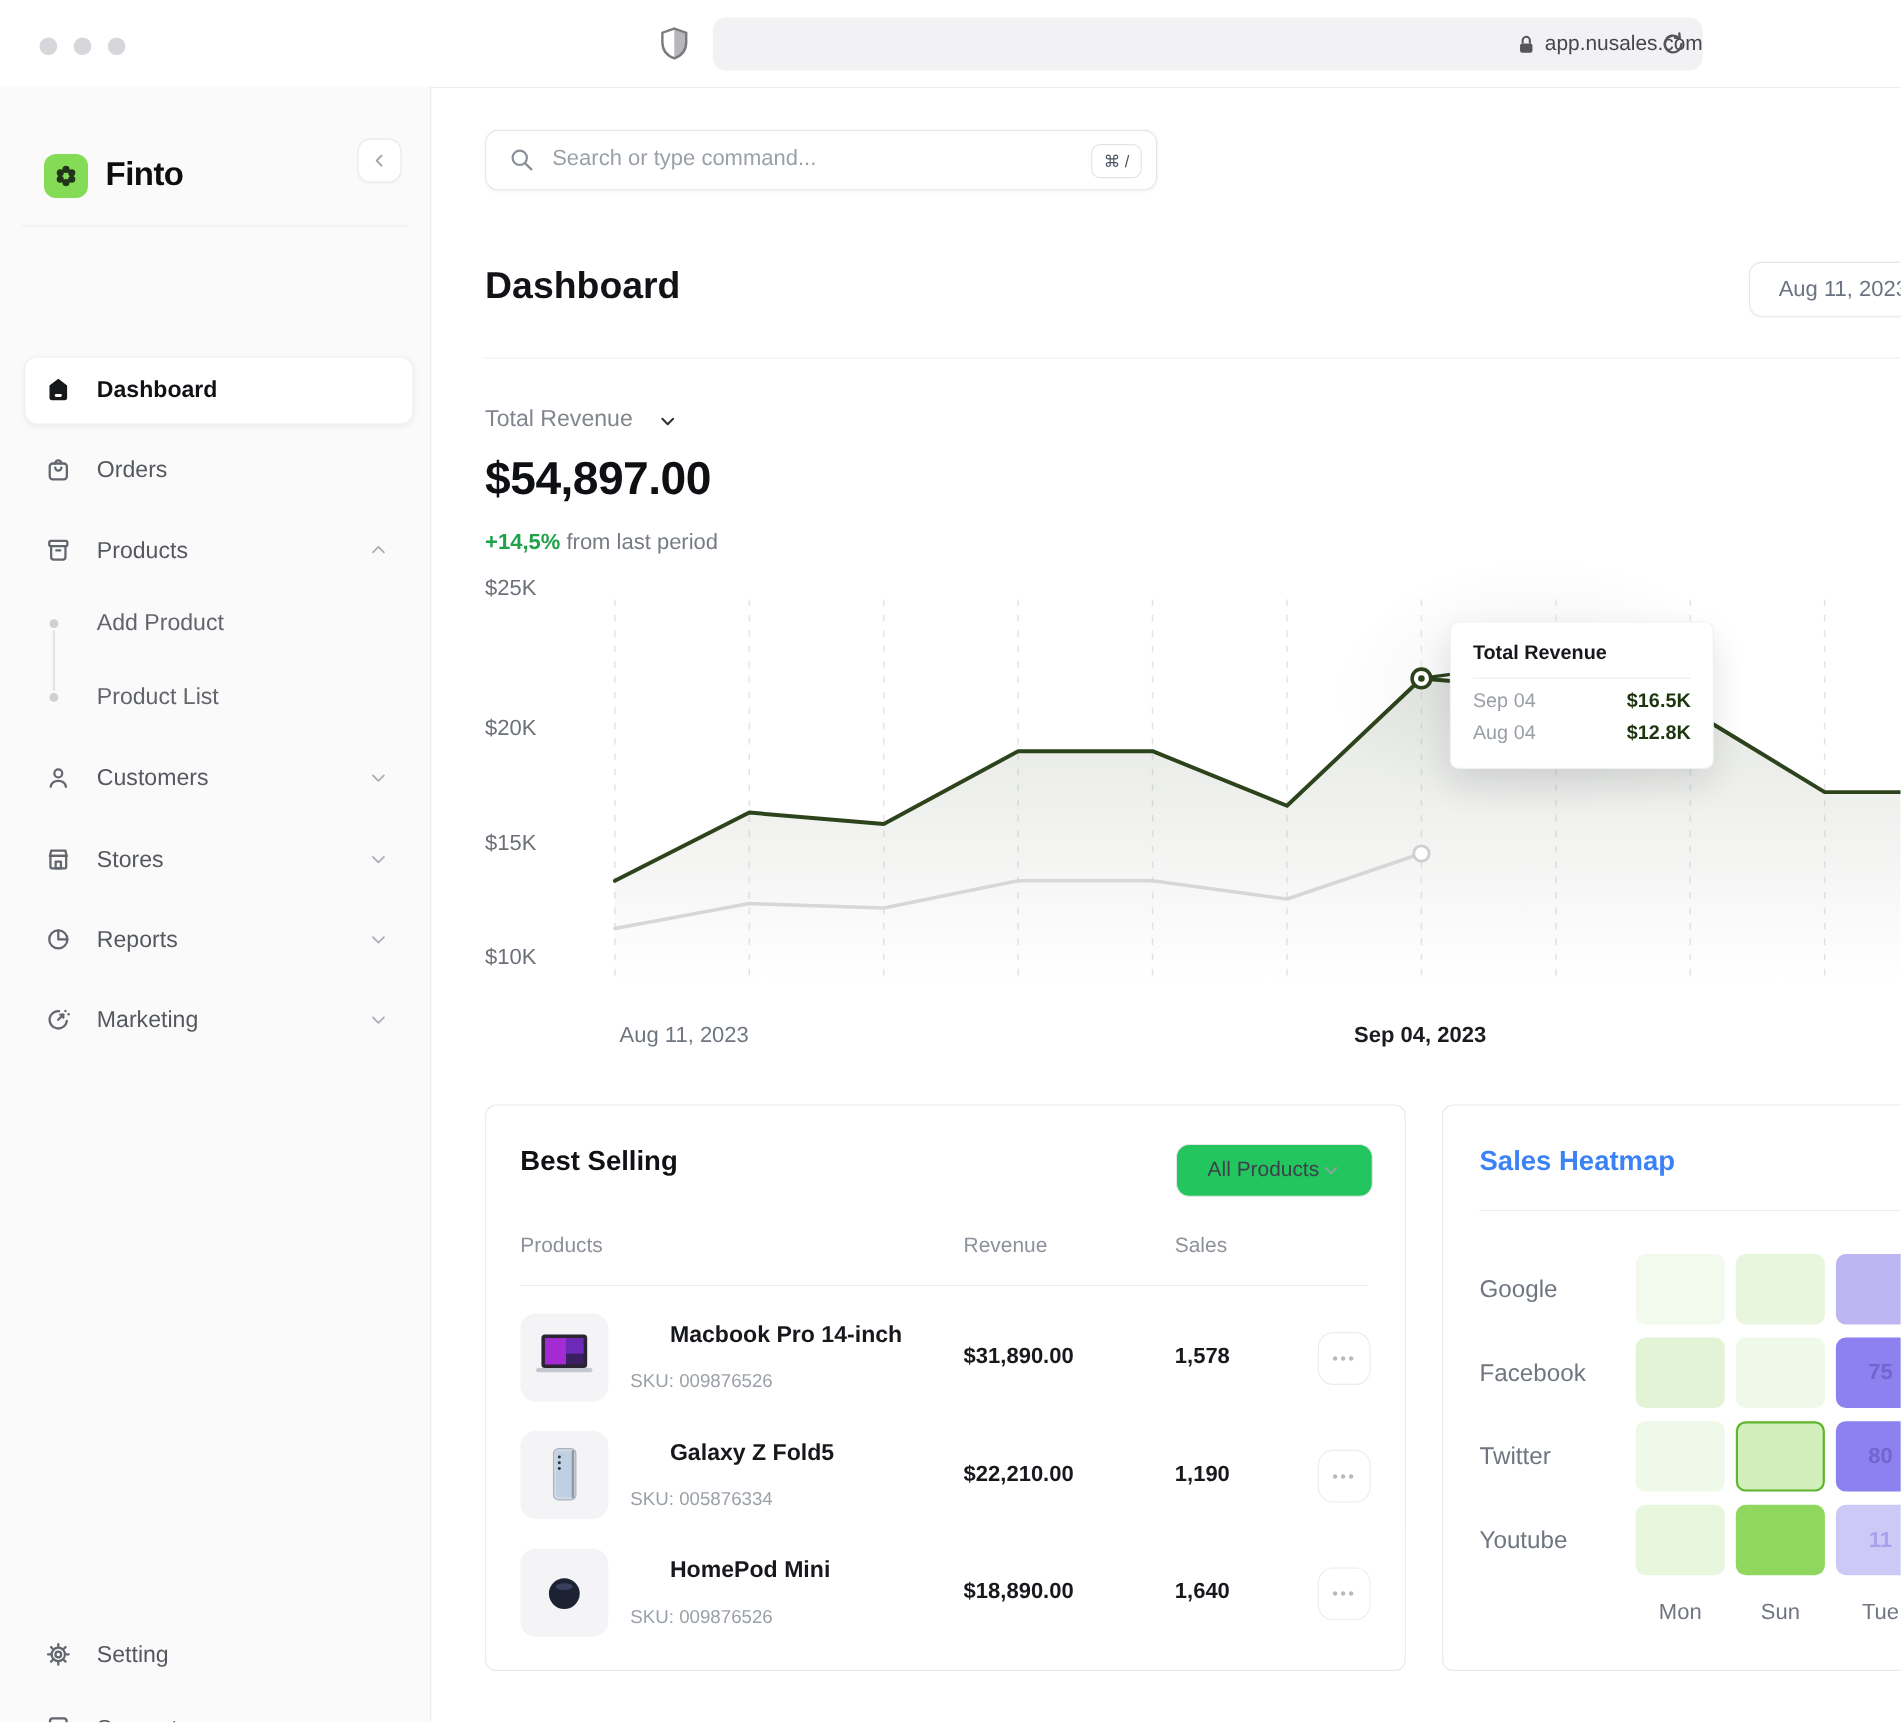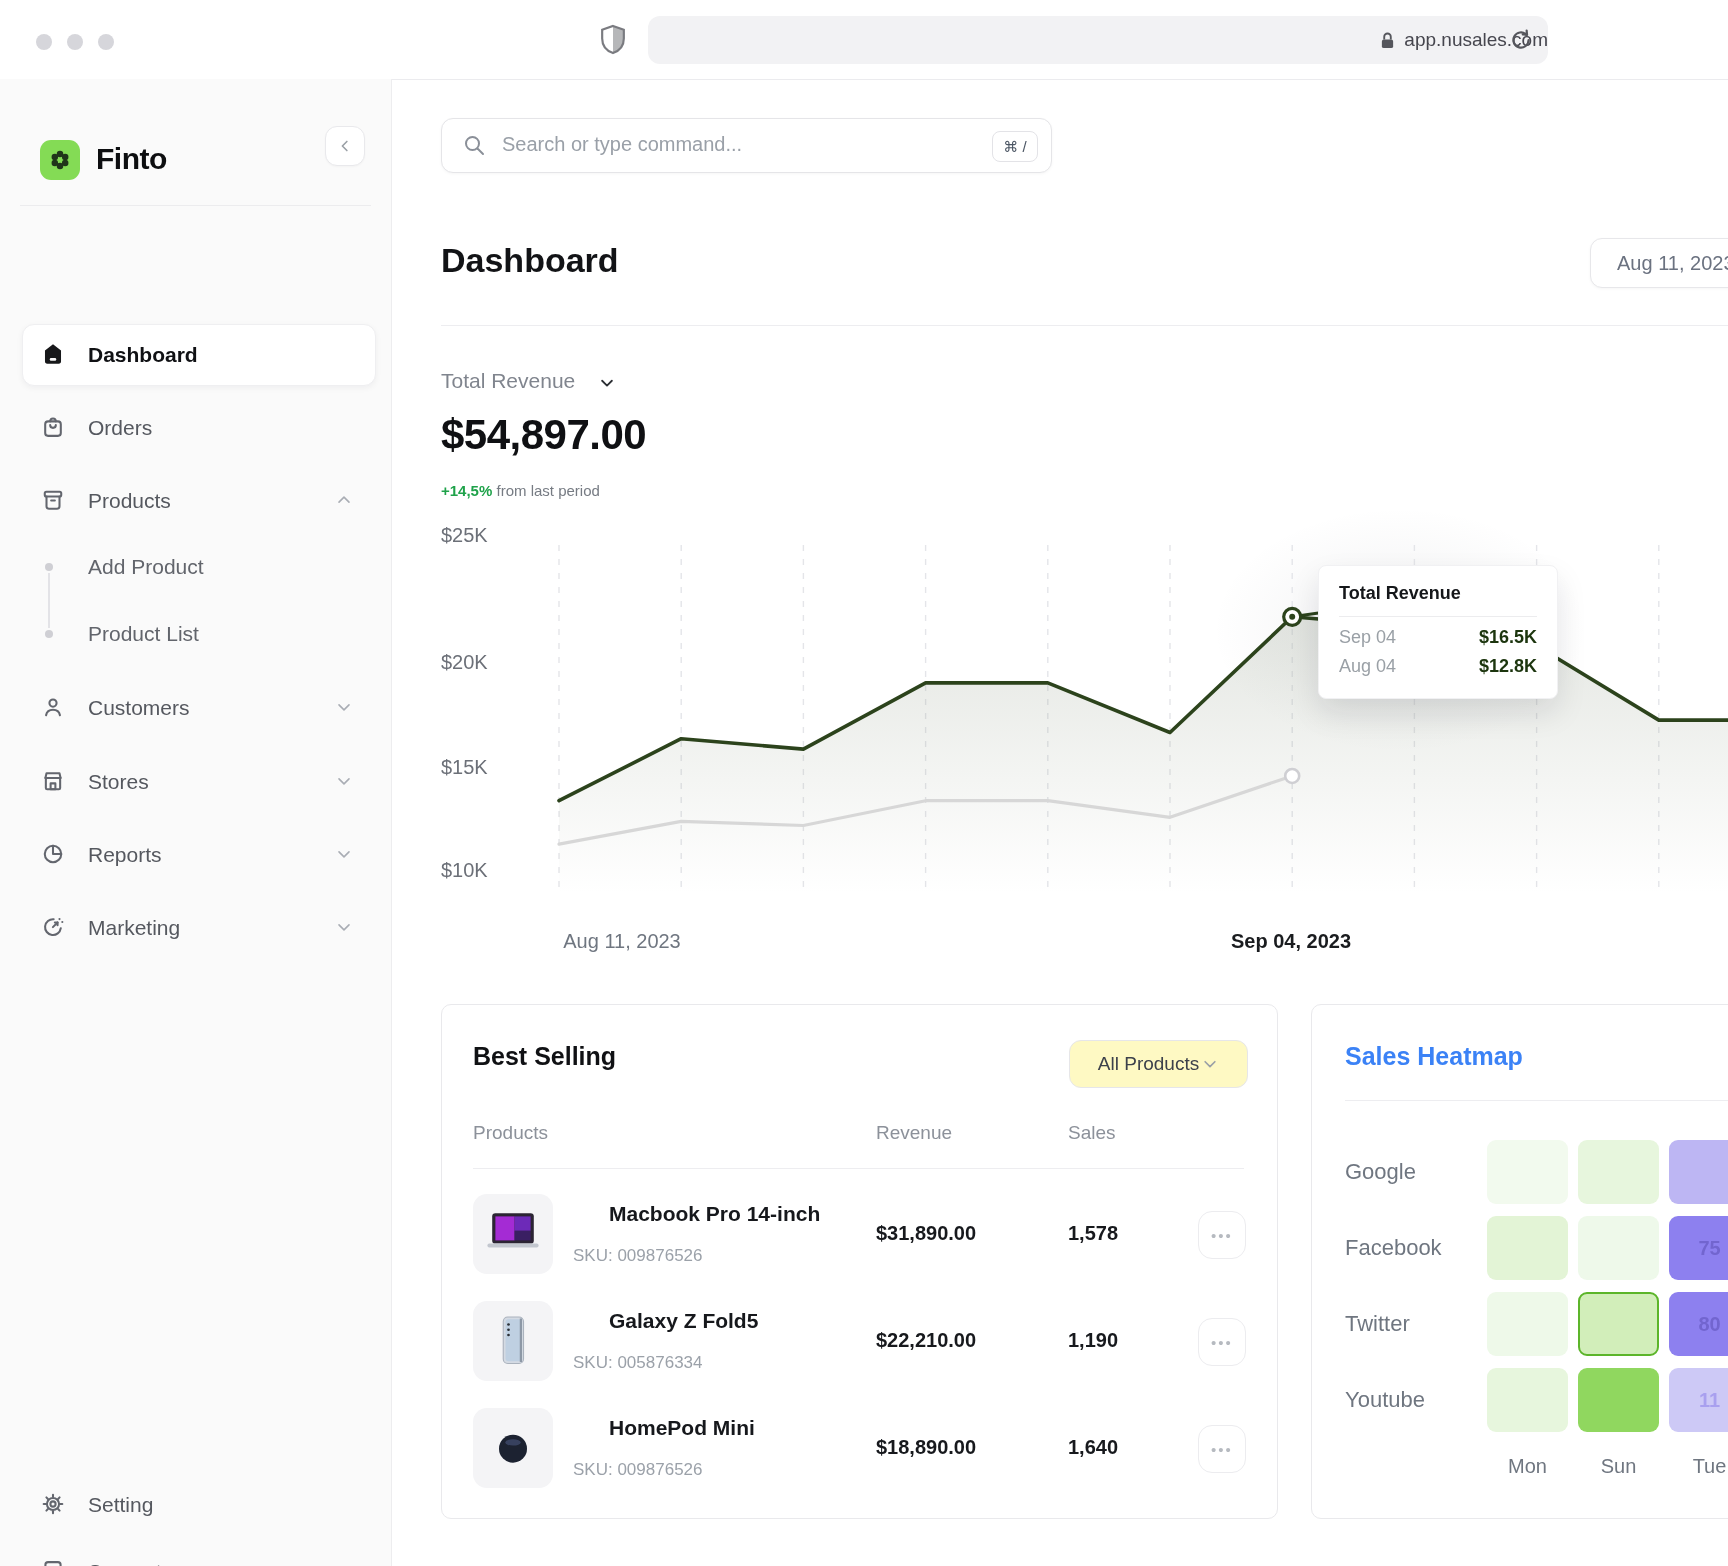--- a/index.html
+++ b/index.html
@@ -47,21 +47,21 @@
   .page-title{left:441px;top:241px;font-size:34px;font-weight:700;color:#121316;}
   .date-chip{left:1590px;top:238px;width:220px;height:50px;background:#fff;border:1px solid #e7e7ea;
              border-radius:12px;box-shadow:0 1px 3px rgba(20,20,30,.04);display:flex;align-items:center;
              padding-left:26px;font-size:20px;color:#6b7280;box-sizing:border-box;}
   .hdr-div{left:441px;top:325px;width:1287px;height:1px;background:#ededf0;}
 
   
   .metric-lb{left:441px;top:369px;font-size:21px;color:#80858e;}
   .metric-chev{left:598px;top:374px;width:18px;height:18px;color:#2b2e33;}
   .metric-val{left:441px;top:411px;font-size:42px;font-weight:800;color:#0f1013;letter-spacing:-.5px;}
-  .delta{left:441px;top:482px;font-size:15px;color:#767b83;}
+  .delta{left:441px;top:482px;font-size:20px;color:#767b83;}
   .delta b{color:#1fa24a;font-weight:700;}
 
   
   .glow{left:1140px;top:460px;width:520px;height:340px;
         background:radial-gradient(closest-side,rgba(70,75,90,.08),rgba(70,75,90,0) 72%);}
   .ytick{left:441px;width:70px;height:26px;font-size:20px;color:#6c7078;}
   .xlab{width:180px;text-align:center;top:930px;font-size:20px;color:#6f7680;}
   .xlab.em{color:#1a1c1f;font-weight:700;}
   .tooltip{left:1318px;top:565px;width:240px;height:134px;background:#fff;border:1px solid #f1f1f3;
            border-radius:8px;box-shadow:0 14px 30px rgba(20,20,40,.10);box-sizing:border-box;
@@ -70,21 +70,21 @@
   .tt-div{height:1px;background:#ececee;margin:12px 0 10px 0;}
   .tt-row{display:flex;justify-content:space-between;margin-top:8px;}
   .tt-lb{font-size:18px;color:#9aa0a6;}
   .tt-val{font-size:18px;font-weight:700;color:#1c350e;}
 
   
   .card{background:#fff;border:1px solid #e9e9ec;border-radius:10px;}
   .bs-card{left:441px;top:1004px;width:835px;height:513px;}
   .bs-title{left:473px;top:1042px;font-size:25px;font-weight:700;color:#101114;}
   .filter-chip{left:1069px;top:1040px;width:177px;height:46px;border:1px solid #e6e6e9;border-radius:12px;
-               display:flex;align-items:center;justify-content:center;gap:2px;font-size:19px;color:#3c414b;background:#fef9c3;}
+               display:flex;align-items:center;justify-content:center;gap:2px;font-size:19px;color:#3c414b;background:#22c55e;}
   .col-h{top:1122px;font-size:19px;color:#8c919a;}
   .bs-div{left:473px;top:1168px;width:771px;height:1px;background:#ededf0;}
   .thumb{left:473px;width:80px;height:80px;border-radius:14px;background:#f4f4f6;display:flex;
          align-items:center;justify-content:center;overflow:hidden;}
   .p-name{left:573px;font-size:21px;font-weight:600;color:#16181c;white-space:nowrap;margin-left:36px;}
   .p-sku{left:573px;font-size:17px;color:#9ba1a9;white-space:nowrap;}
   .p-rev{left:876px;font-size:20px;font-weight:600;color:#17191d;}
   .p-sal{left:1068px;font-size:20px;font-weight:600;color:#17191d;}
   .more-btn{left:1198px;width:46px;height:46px;border:1px solid #ececef;border-radius:14px;background:#fff;
             display:flex;align-items:center;justify-content:center;color:#b6bac0;font-size:15px;letter-spacing:2px;}

